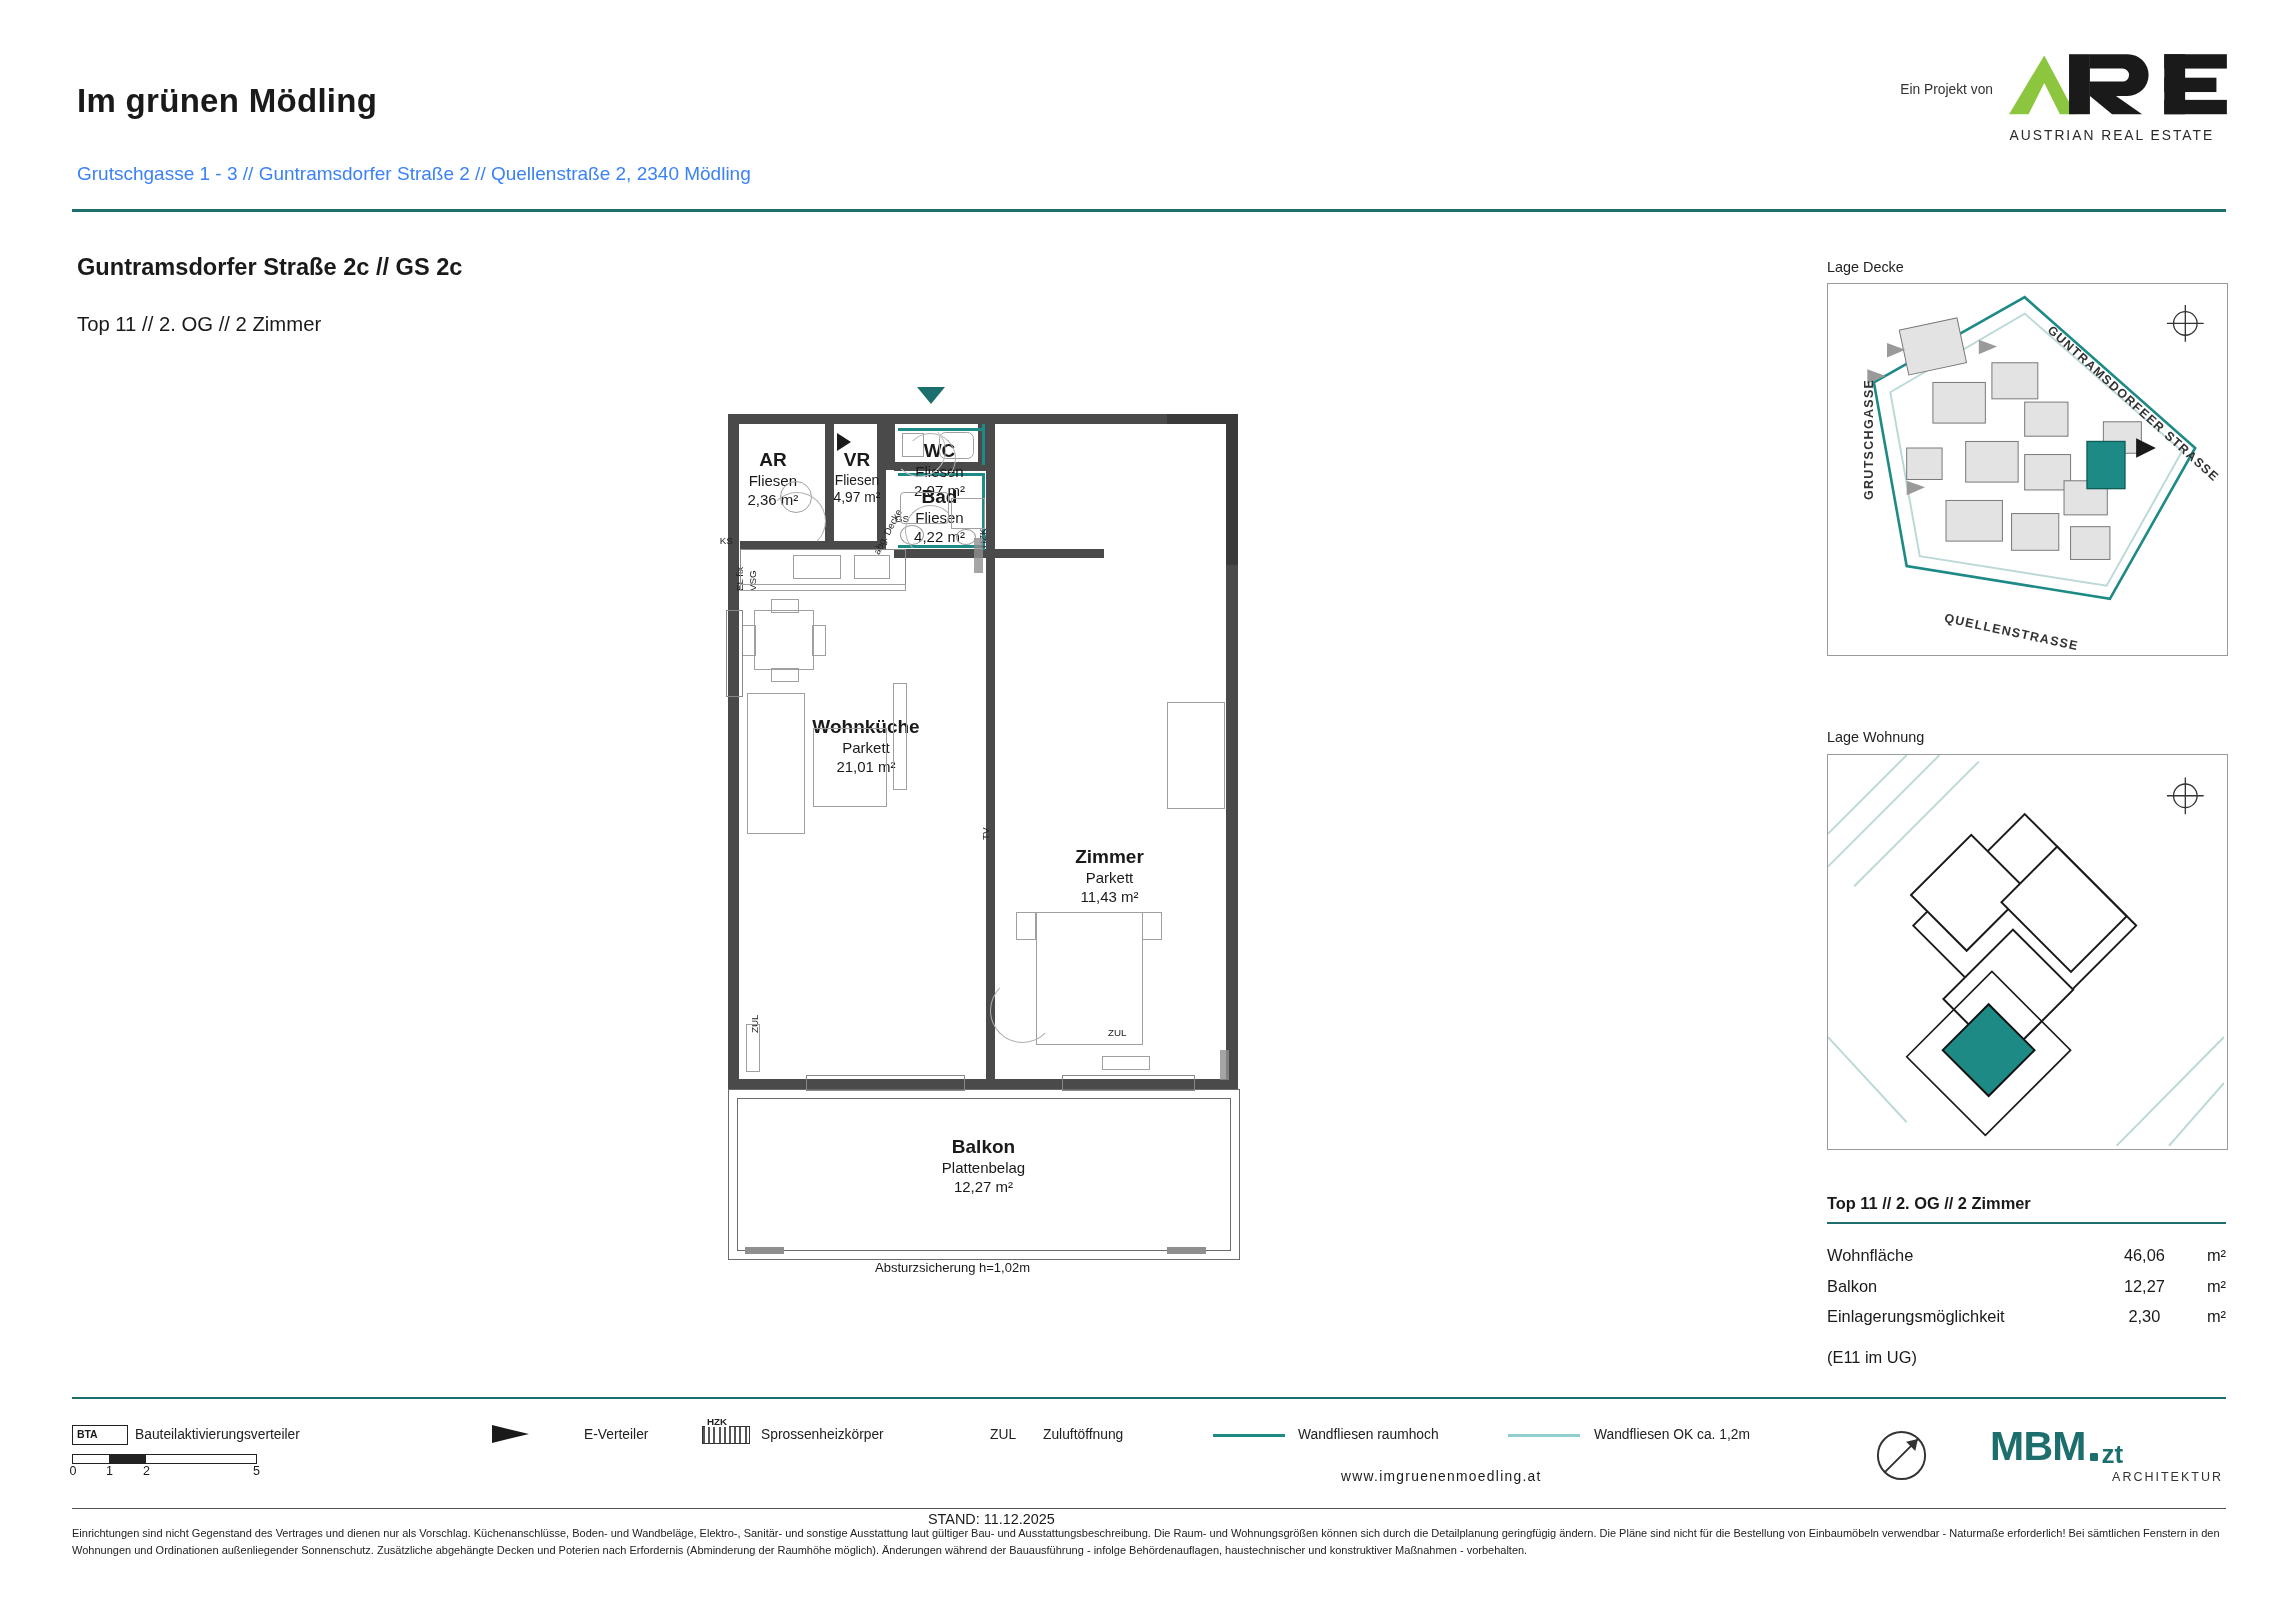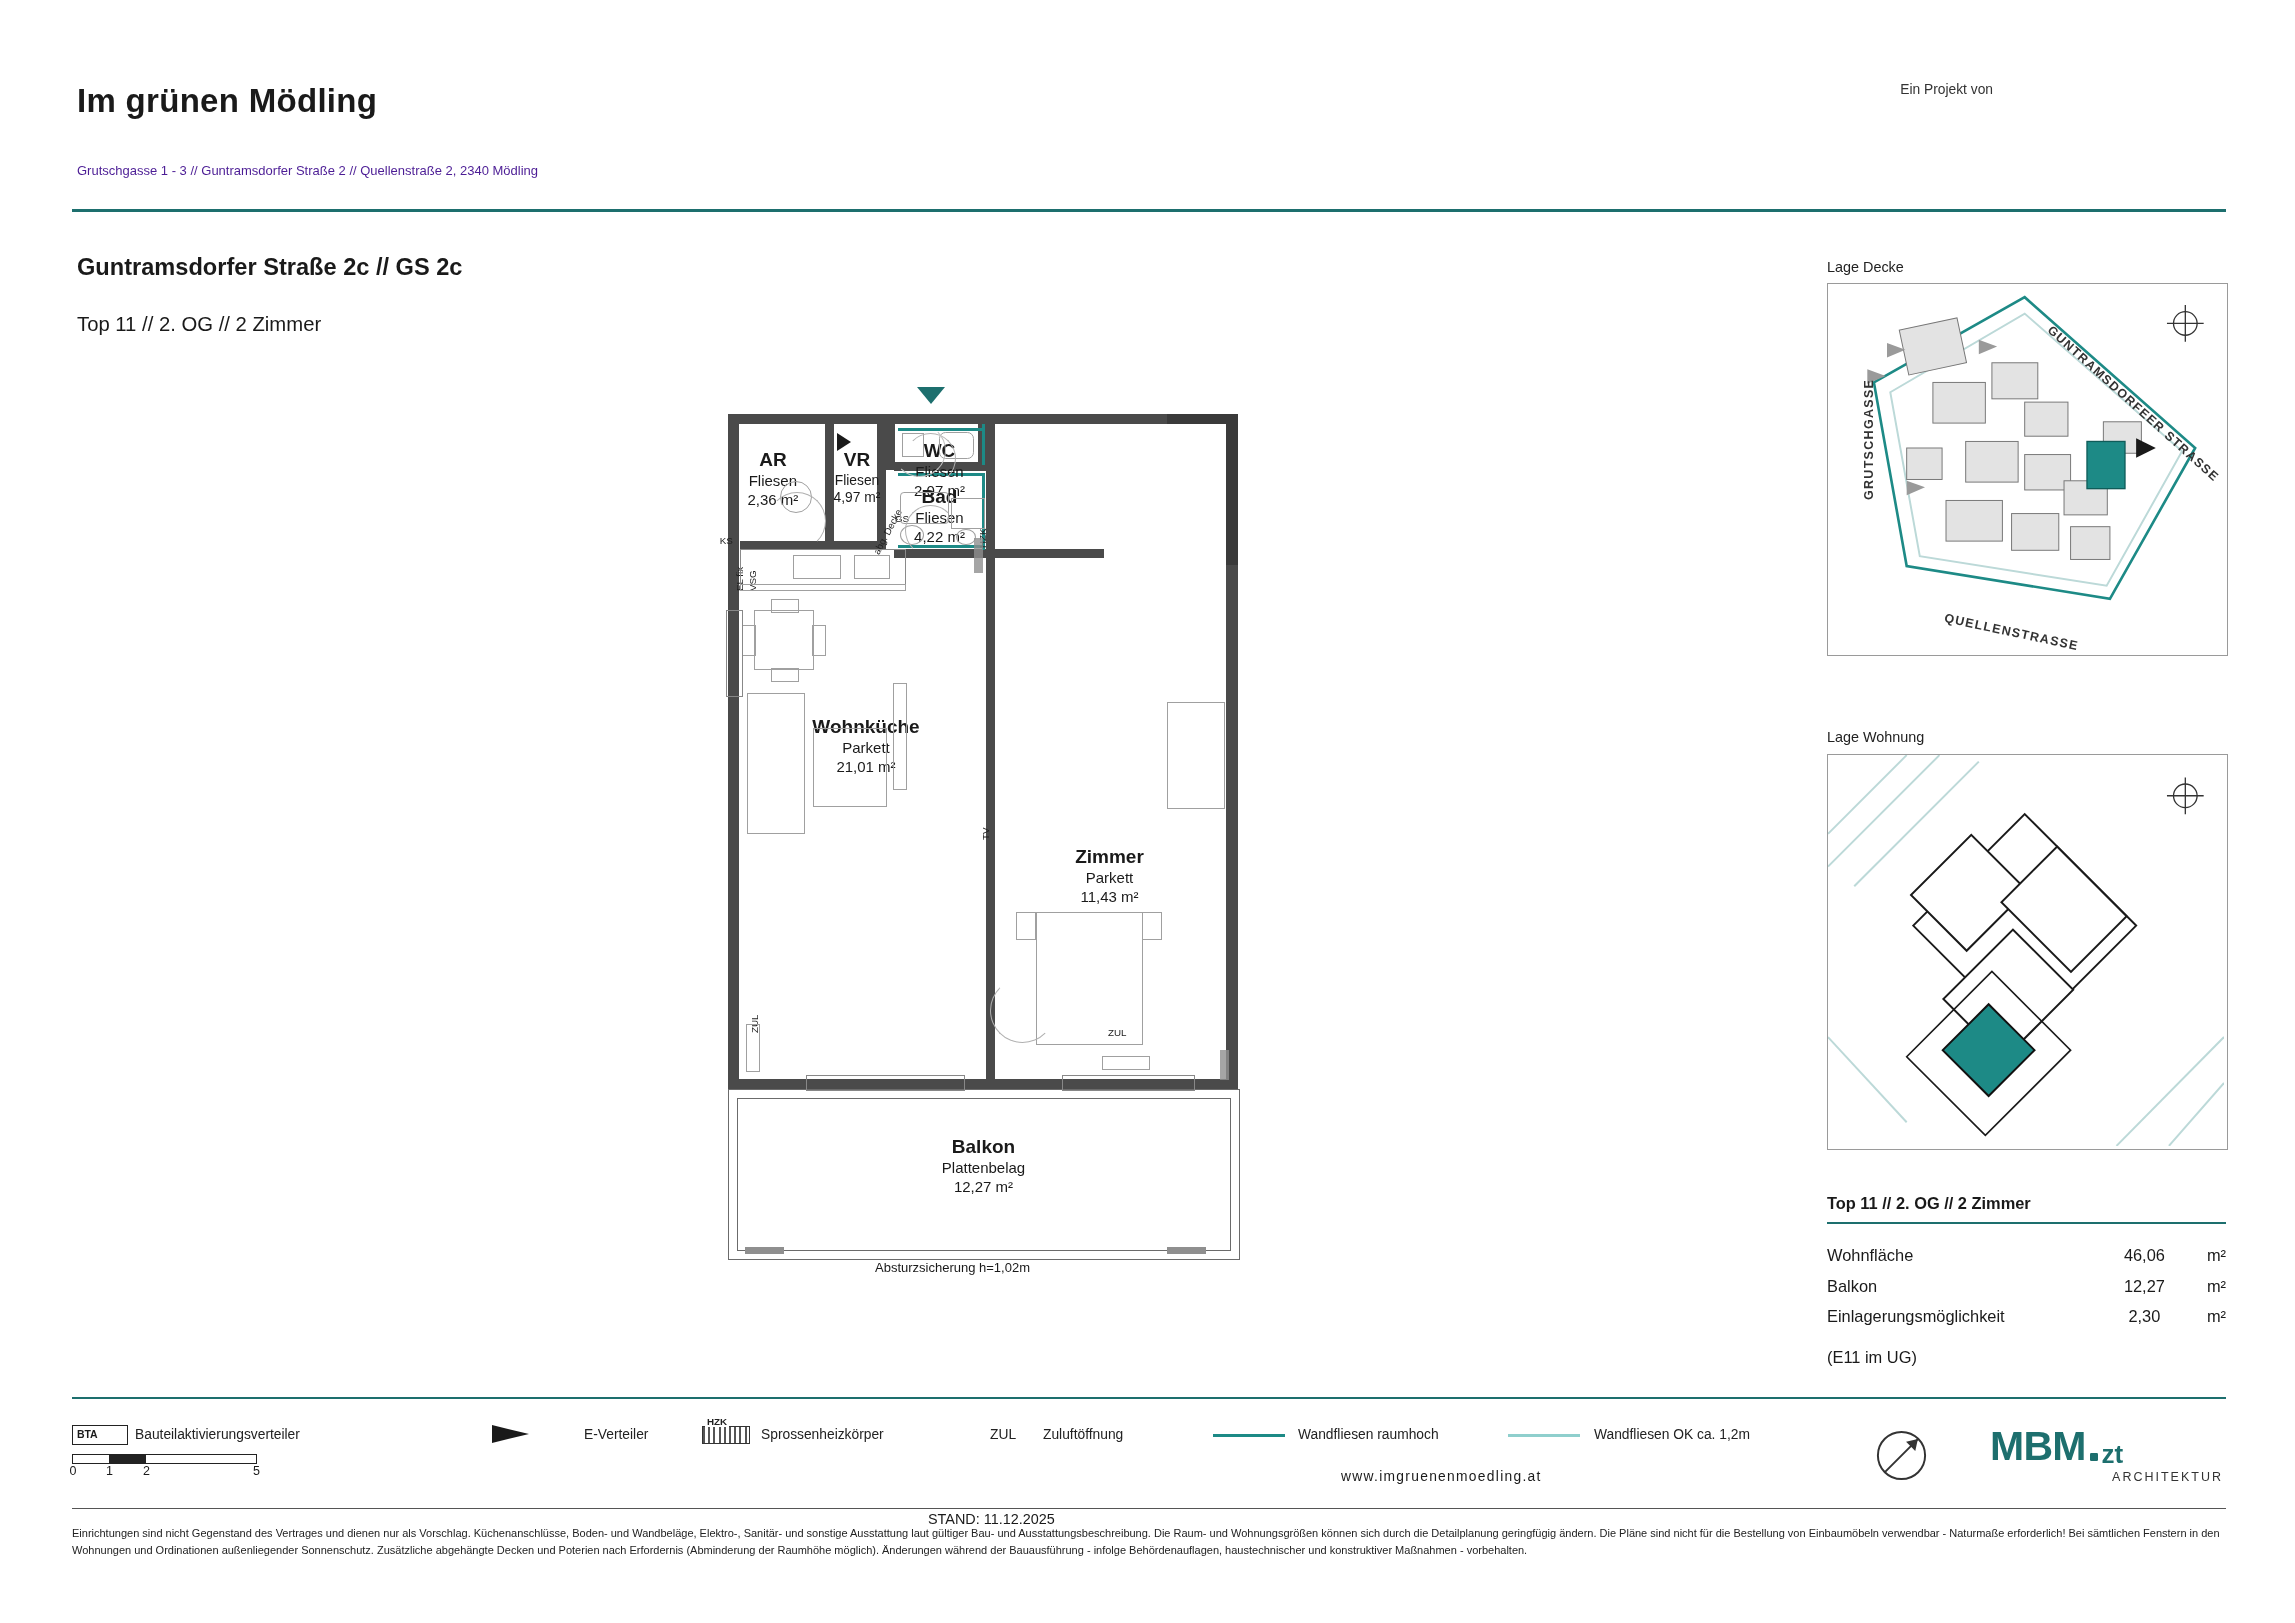--- a/index.html
+++ b/index.html
@@ -13,21 +13,21 @@
   }
   .page { position:absolute; inset:0; }
 
   
   .hdr-title {
     position:absolute; left:77px; top:82px;
     font-size:33px; font-weight:bold; letter-spacing:0.3px;
   }
   .hdr-sub {
     position:absolute; left:77px; top:163px;
-    font-size:13px; color:#4c1d95;
+    font-size:19px; color:#3b82f6;
   }
   .hdr-rule {
     position:absolute; left:72px; top:209px; width:2154px; height:3.3px;
     background:#1d6f6e;
   }
   .proj-by {
     position:absolute; right:302px; top:82px;
     font-size:13.8px; color:#333;
   }
   .are-logo { position:absolute; right:36px; top:49px; width:256px; height:105px; }
@@ -127,20 +127,32 @@
 </head>
 <body>
 
 <div class="page">
 
   <div class="hdr-title">Im grünen Mödling</div>
   <div class="hdr-sub">Grutschgasse 1 - 3 // Guntramsdorfer Straße 2 // Quellenstraße 2, 2340 Mödling</div>
   <div class="hdr-rule"></div>
 
   <div class="proj-by">Ein Projekt von</div>
+  <div class="are-logo">
+    <svg class="are-wordmark" viewBox="0 0 390 115">
+      <polygon points="8,100 62,10 110,100 86,100 62,52 38,100" fill="#8cc63f"></polygon>
+      <rect x="100" y="8" width="32" height="92" fill="#1a1a1a"></rect>
+      <path d="M132 8 h58 a32 32 0 0 1 0 64 h-18 l40 28 h-46 l-34 -28 v-22 h50 a10 10 0 0 0 0 -20 h-50z" fill="#1a1a1a"></path>
+      <rect x="246" y="8" width="32" height="92" fill="#1a1a1a"></rect>
+      <rect x="246" y="8" width="96" height="22" fill="#1a1a1a"></rect>
+      <rect x="246" y="44" width="80" height="22" fill="#1a1a1a"></rect>
+      <rect x="246" y="78" width="96" height="22" fill="#1a1a1a"></rect>
+    </svg>
+    <div class="are-sub">AUSTRIAN REAL ESTATE</div>
+  </div>
 
   <div class="doc-title">Guntramsdorfer Straße 2c // GS 2c</div>
   <div class="doc-sub">Top 11 // 2. OG // 2 Zimmer</div>
 
   <div class="fp">
 
     <div class="wall" style="left:19.7px; top:19.7px; width:11.8px; height:676px;"></div>
     <div class="wall" style="left:518px; top:19.7px; width:11.8px; height:676px;"></div>
     <div class="wall" style="left:19.7px; top:19.7px; width:510px; height:10.5px;"></div>
     <div class="wall" style="left:19.7px; top:685px; width:510px; height:10.5px;"></div>

